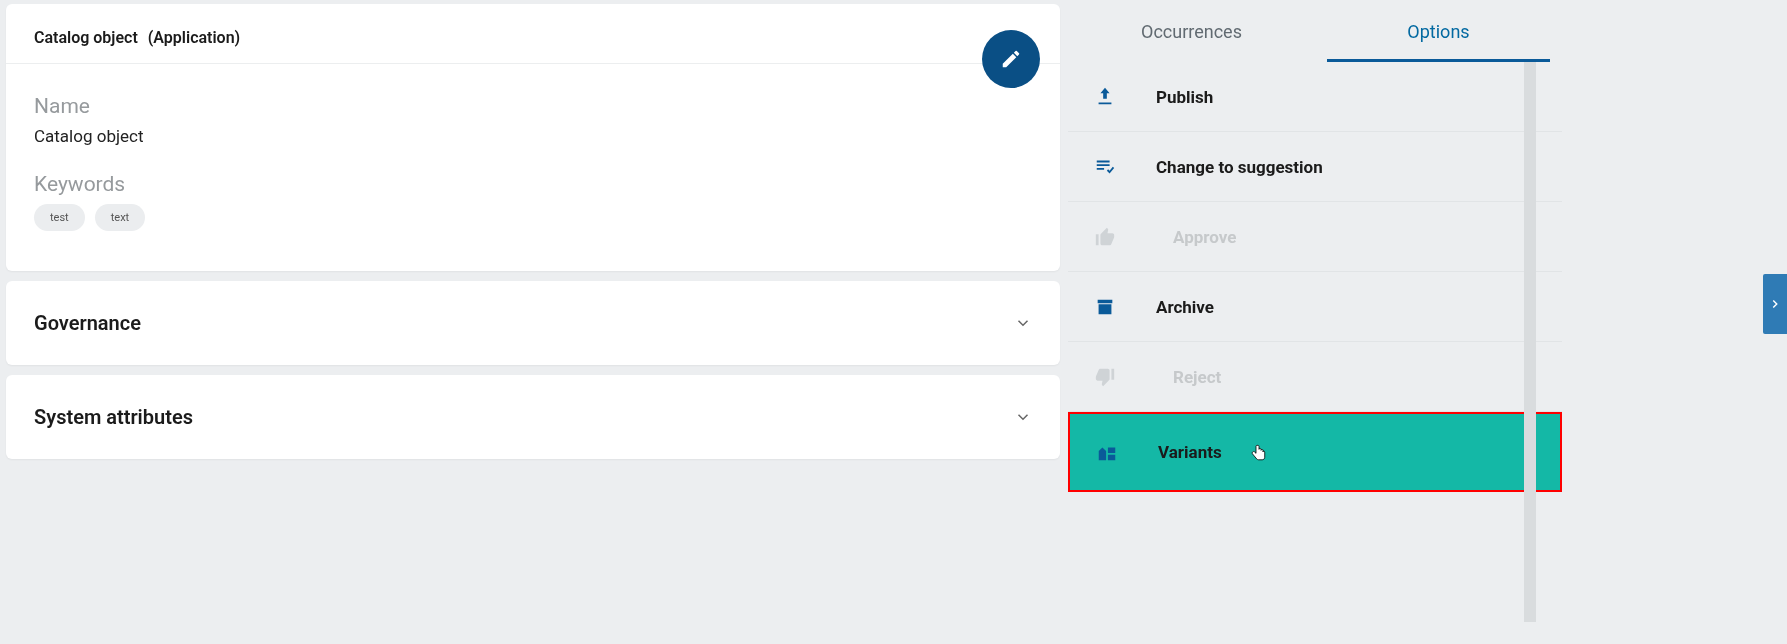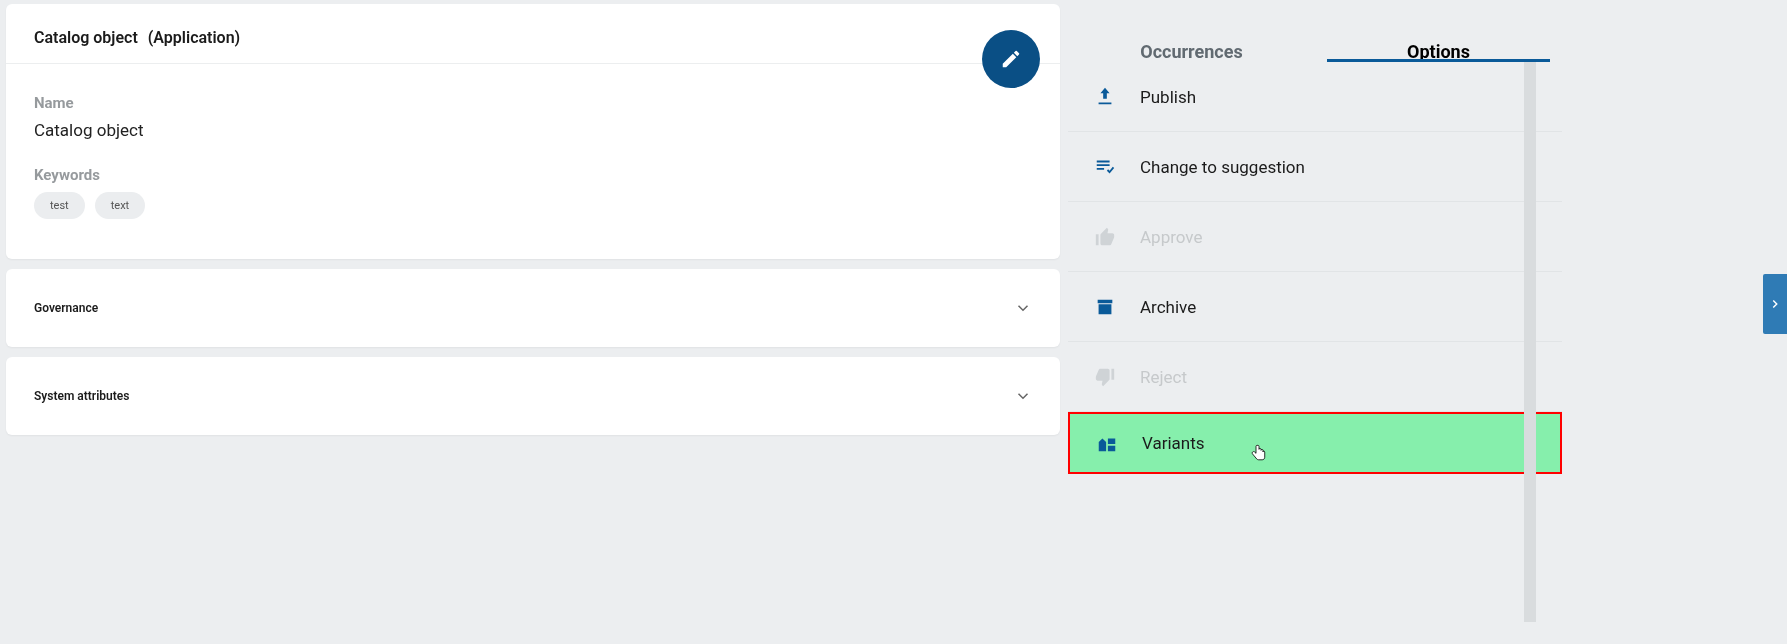--- a/index.html
+++ b/index.html
@@ -54,24 +54,24 @@
     background: #0a4f85;
     display: flex;
     align-items: center;
     justify-content: center;
     cursor: pointer;
     z-index: 2;
   }
   .edit-fab svg { fill: #fff; width: 22px; height: 22px; }
   .field { margin-bottom: 26px; }
   .field-label {
-    font-size: 15px;
+    font-size: 21px;
     color: #969a9d;
     margin-bottom: 8px;
-    font-weight: 700;
+    font-weight: 400;
   }
   .field-value {
     font-size: 17px;
     color: #222;
   }
   .tag {
     display: inline-block;
     background: #ebedef;
     color: #555;
     font-size: 11px;
@@ -81,21 +81,21 @@
   }
   .keywords-row { display: flex; gap: 2px; }
   .accordion {
     padding: 30px 28px;
     display: flex;
     justify-content: space-between;
     align-items: center;
     cursor: pointer;
   }
   .accordion-title {
-    font-size: 12px;
+    font-size: 20px;
     font-weight: 600;
     color: #1b1b1b;
   }
   .chevron {
     width: 18px; height: 18px;
     stroke: #666; fill: none;
   }
   
   .side {
     width: 494px;
@@ -104,31 +104,31 @@
   }
   .tabs {
     display: flex;
     height: 62px;
     align-items: center;
   }
   .tab {
     flex: 1;
     text-align: center;
     font-size: 18px;
-    font-weight: 700;
+    font-weight: 400;
     color: #616a71;
     height: 100%;
     display: flex;
-    align-items: flex-end;
+    align-items: center;
     justify-content: center;
     cursor: pointer;
     position: relative;
   }
   .tab.active {
-    color: #000000;
+    color: #0369a1;
   }
   .tab.active::after {
     content: "";
     position: absolute;
     bottom: 0;
     left: 5%;
     width: 90%;
     height: 3px;
     background: #0a5a99;
   }
@@ -137,40 +137,41 @@
     display: flex;
     align-items: center;
     height: 70px;
     border-bottom: 1px solid #e1e4e6;
     padding-left: 18px;
     cursor: pointer;
     position: relative;
   }
   .option-item.disabled {
     cursor: default;
+    gap: 17px;
   }
   .opt-icon {
     width: 38px;
     display: flex;
     justify-content: center;
     color: #0a5a99;
     flex-shrink: 0;
   }
   .option-item.disabled .opt-icon { color: #cfd3d6; }
   .opt-label {
-    margin-left: 16px;
+    margin-left: 32px;
     font-size: 17px;
-    font-weight: 400;
+    font-weight: 700;
     color: #1b1b1b;
   }
   .option-item.disabled .opt-label { color: #c6c9cb; }
   .option-item.hovered {
-    background: #86efac;
+    background: #14b8a6;
     border: 2px solid #ff0000;
-    height: 62px;
+    height: 80px;
   }
   .cursor-hand {
     position: absolute;
     left: 181px;
     top: 30px;
     width: 16px;
     height: 20px;
     pointer-events: none;
   }
   

